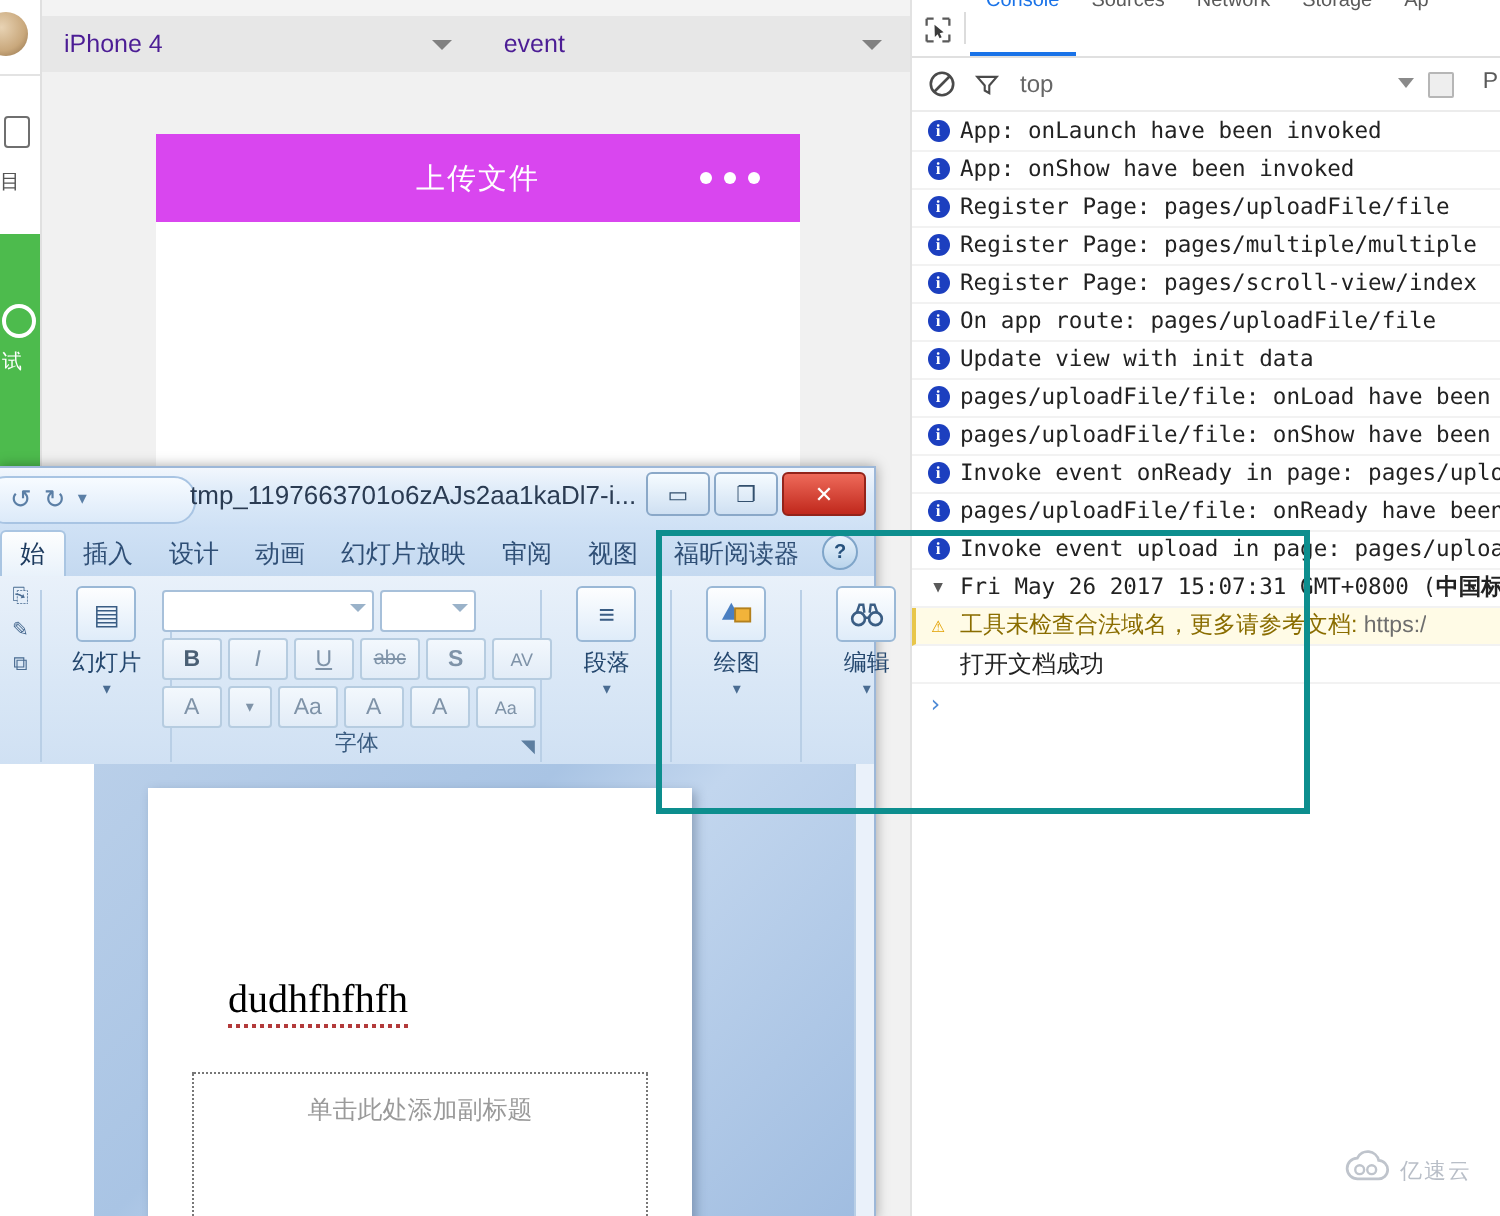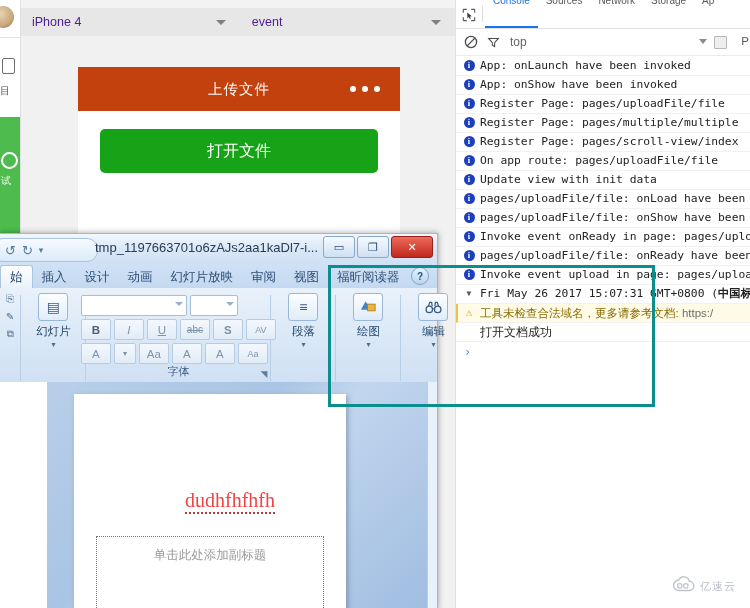--- a/index.html
+++ b/index.html
@@ -29,21 +29,21 @@
     width:0;height:0;border-left:5px solid transparent;border-right:5px solid transparent;
     border-top:5px solid #808080;
   }
   #sim-canvas{
     position:absolute;left:20px;top:36px;width:435px;height:572px;background:#f1f1f1;
   }
 
   
   #app-card{position:absolute;left:58px;top:31px;width:322px;height:545px;background:#fff;}
   #app-header{
-    height:44px;background:#c2410c;display:flex;align-items:center;justify-content:center;
+    height:44px;background:#d946ef;display:flex;align-items:center;justify-content:center;
     position:relative;
   }
   #app-header-title{color:#fff;font-size:14.5px;letter-spacing:1px;}
   #app-header-dots{position:absolute;right:20px;top:50%;transform:translateY(-50%);display:flex;gap:6px;}
   #app-header-dots i{display:block;width:6px;height:6px;border-radius:50%;background:#fff;}
   #open-file-button{
     position:absolute;left:22px;top:62px;width:278px;height:44px;border-radius:5px;
     background:#17a317;color:#fff;font-size:16px;display:flex;align-items:center;justify-content:center;
     border:none;cursor:pointer;font-family:inherit;
   }
@@ -149,22 +149,22 @@
     font-size:11.5px;color:#7f93a8;background:linear-gradient(180deg,#f3f8fd,#e2ecf7);border-radius:2px;
     border-color:#b6cce0;padding:0 3px;}
   #grp-launcher{position:absolute;right:3px;bottom:2px;font-size:9px;color:#5d7ea0;}
 
   #ppt-body{position:absolute;left:0;right:0;top:148px;bottom:0;overflow:hidden;}
   #left-pane{position:absolute;left:0;top:0;width:47px;height:100%;background:#ffffff;}
   #slide-area{position:absolute;left:47px;top:0;right:0;bottom:0;
     background:linear-gradient(135deg,#b9cfe9 0%,#a9c4e4 38%,#c2d6ee 52%,#9fbce0 100%);}
   #slide{position:absolute;left:27px;top:12px;width:272px;height:250px;background:#fff;
     box-shadow:2px 2px 5px rgba(40,60,90,.35);}
-  #slide-title{position:absolute;left:0;right:0;top:95px;text-align:center;
-    font-family:"Liberation Serif","DejaVu Serif",serif;font-size:20px;color:#ef4444;padding-left:40px;}
+  #slide-title{position:absolute;left:0;right:0;top:95px;
+    font-family:"Liberation Serif","DejaVu Serif",serif;font-size:20px;color:#000000;padding-left:40px;}
   #slide-title span{border-bottom:2px dotted #b33a3a;padding-bottom:1px;}
   #slide-sub{position:absolute;left:22px;right:22px;top:142px;height:86px;border:1px dotted #777;
     display:flex;justify-content:center;padding-top:10px;}
   #slide-sub-text{font-size:12.5px;color:#9a9a9a;}
   #ppt-scroll{position:absolute;right:0;top:0;width:9px;height:100%;background:#eaf1fa;border-left:1px solid #b9cfe6;}
 
   
   #highlight-rect{left:328px;top:265px;width:327px;height:142px;border:3px solid #0d8e8e;
     box-sizing:border-box;pointer-events:none;}
 
@@ -191,21 +191,20 @@
   <div id="sim-canvas">
     <div id="app-card">
       <div id="app-header">
         <span id="app-header-title">上传文件</span>
         <span id="app-header-dots">
             <i></i>
             <i></i>
             <i></i>
           </span>
       </div>
-      <button id="open-file-button">打开文件</button>
     </div>
   </div>
 
   <div id="ide-strip">
     <div id="ide-avatar"></div>
     <div id="ide-divider"></div>
     <div id="ide-icon-doc"></div>
     <div id="ide-icon-label">目</div>
     <div id="ide-green-block">
       <div id="ide-green-arrow"></div>

